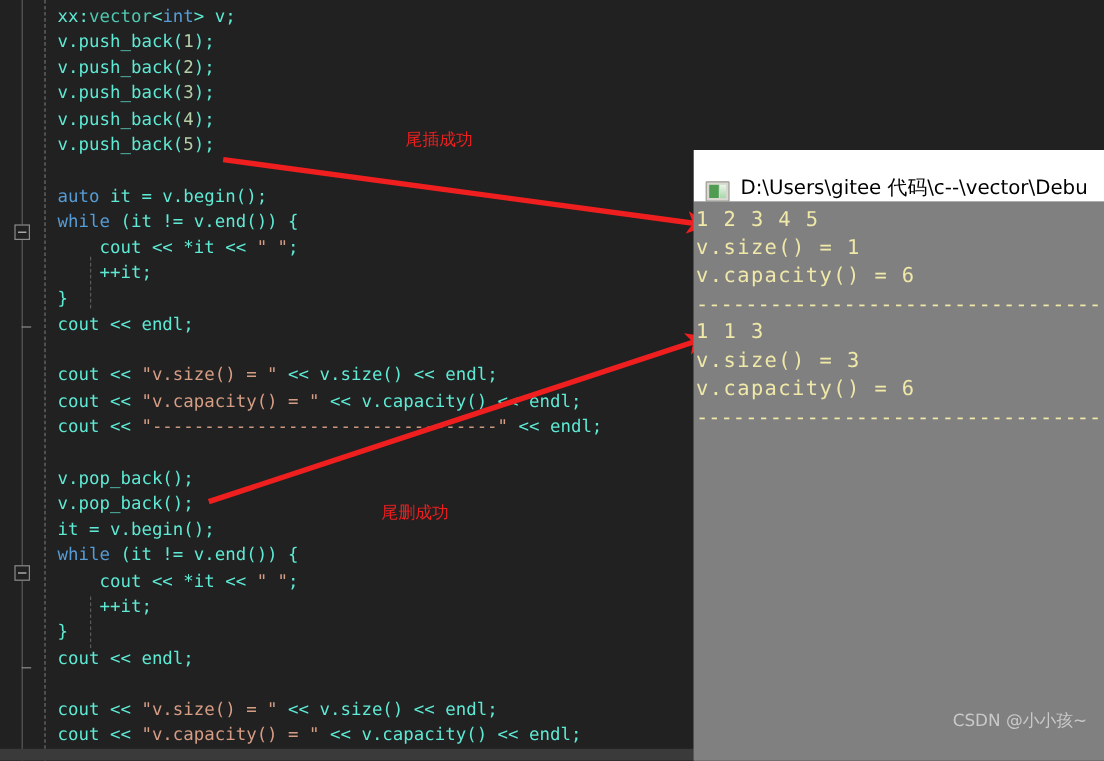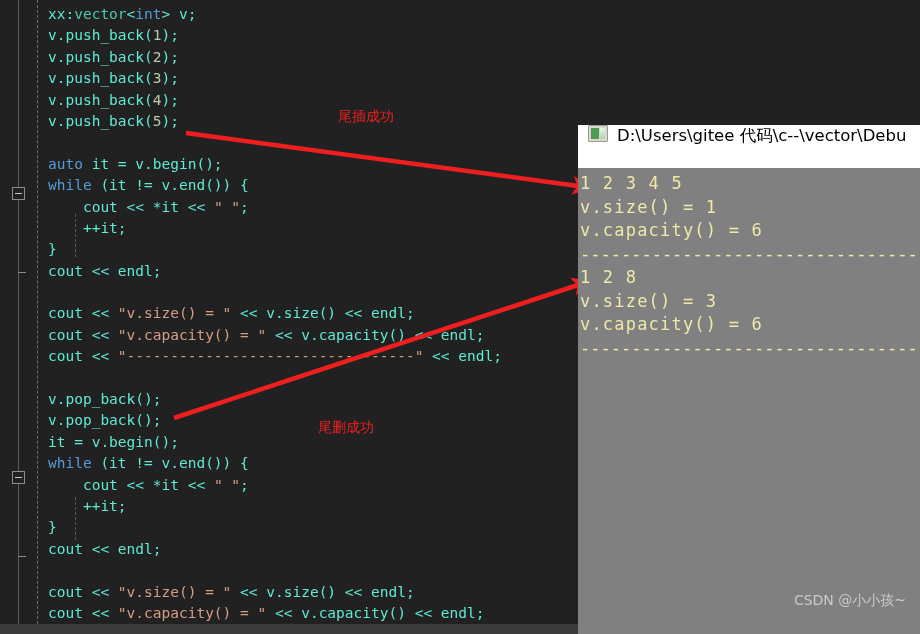--- a/index.html
+++ b/index.html
@@ -72,21 +72,21 @@
 
   
   .console{
     position:absolute;
     left:578px;top:125px;width:342px;height:509px;
     background:#808080;
     box-shadow:0 0 0 0 rgba(0,0,0,0);
     overflow:hidden;
   }
   .console-title{
-    height:43px;background:#ffffff;display:flex;align-items:flex-start;
+    height:43px;background:#ffffff;display:flex;align-items:flex-end;
     padding-left:10px;
     box-sizing:border-box;
   }
   .con-icon{
     width:20px;height:17px;flex:0 0 auto;margin-right:9px;
     background:#d8d8d0;border:1px solid #9a9a92;box-sizing:border-box;
     position:relative;border-radius:1px;
   }
   .con-icon::before{
     content:"";position:absolute;left:2px;top:2px;width:8px;height:11px;background:#4f9b52;
@@ -163,21 +163,21 @@
   <div class="console">
     <div class="console-title">
       <div class="con-icon"></div>
       <div class="con-title-text">D:\Users\gitee 代码\c--\vector\Debu</div>
     </div>
     <div class="console-body" id="console-body">
         <div class="con-line">1 2 3 4 5</div>
         <div class="con-line">v.size() = 1</div>
         <div class="con-line">v.capacity() = 6</div>
         <div class="con-sep">---------------------------------------</div>
-        <div class="con-line">1 2 8</div>
+        <div class="con-line">1 1 3</div>
         <div class="con-line">v.size() = 3</div>
         <div class="con-line">v.capacity() = 6</div>
         <div class="con-sep">---------------------------------------</div>
       </div>
     <div class="watermark">CSDN @小小孩~</div>
   </div>
 
 </div>
 
 </body></html>

